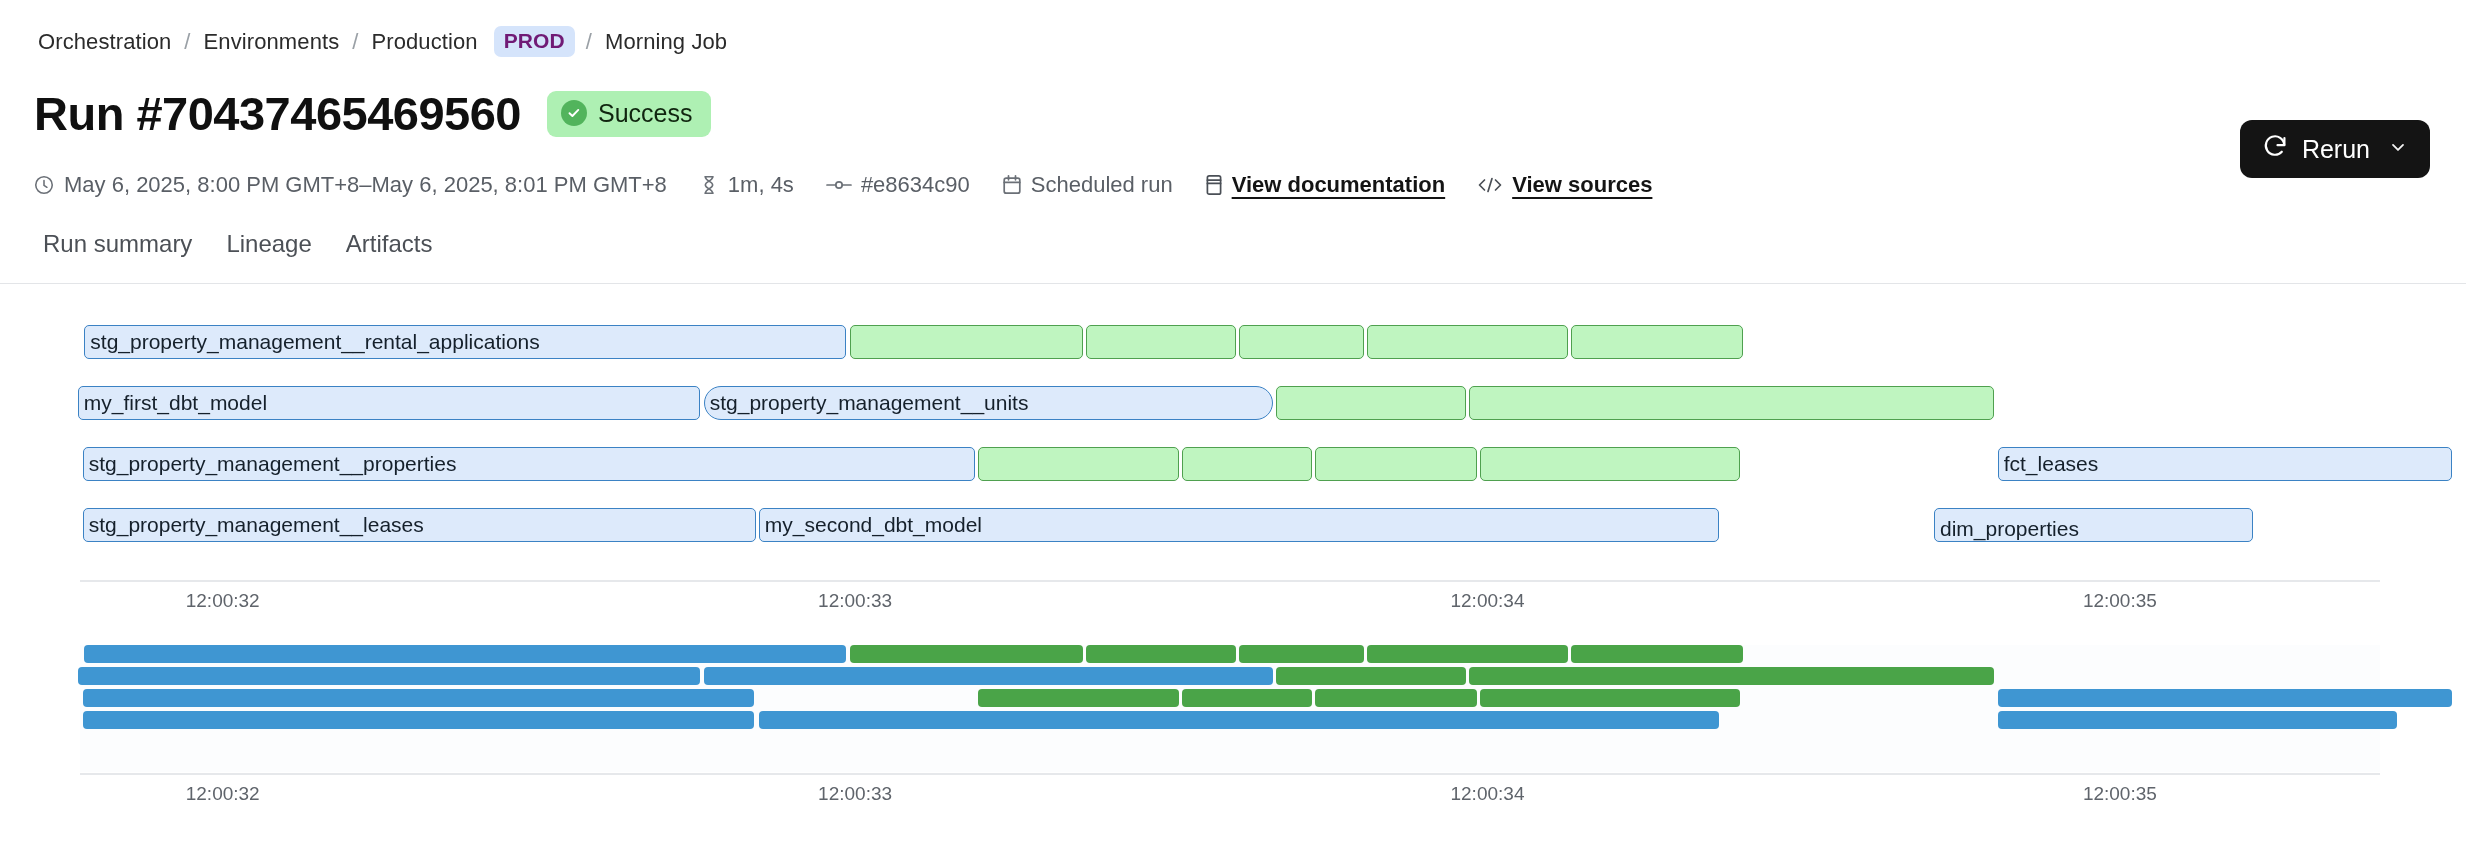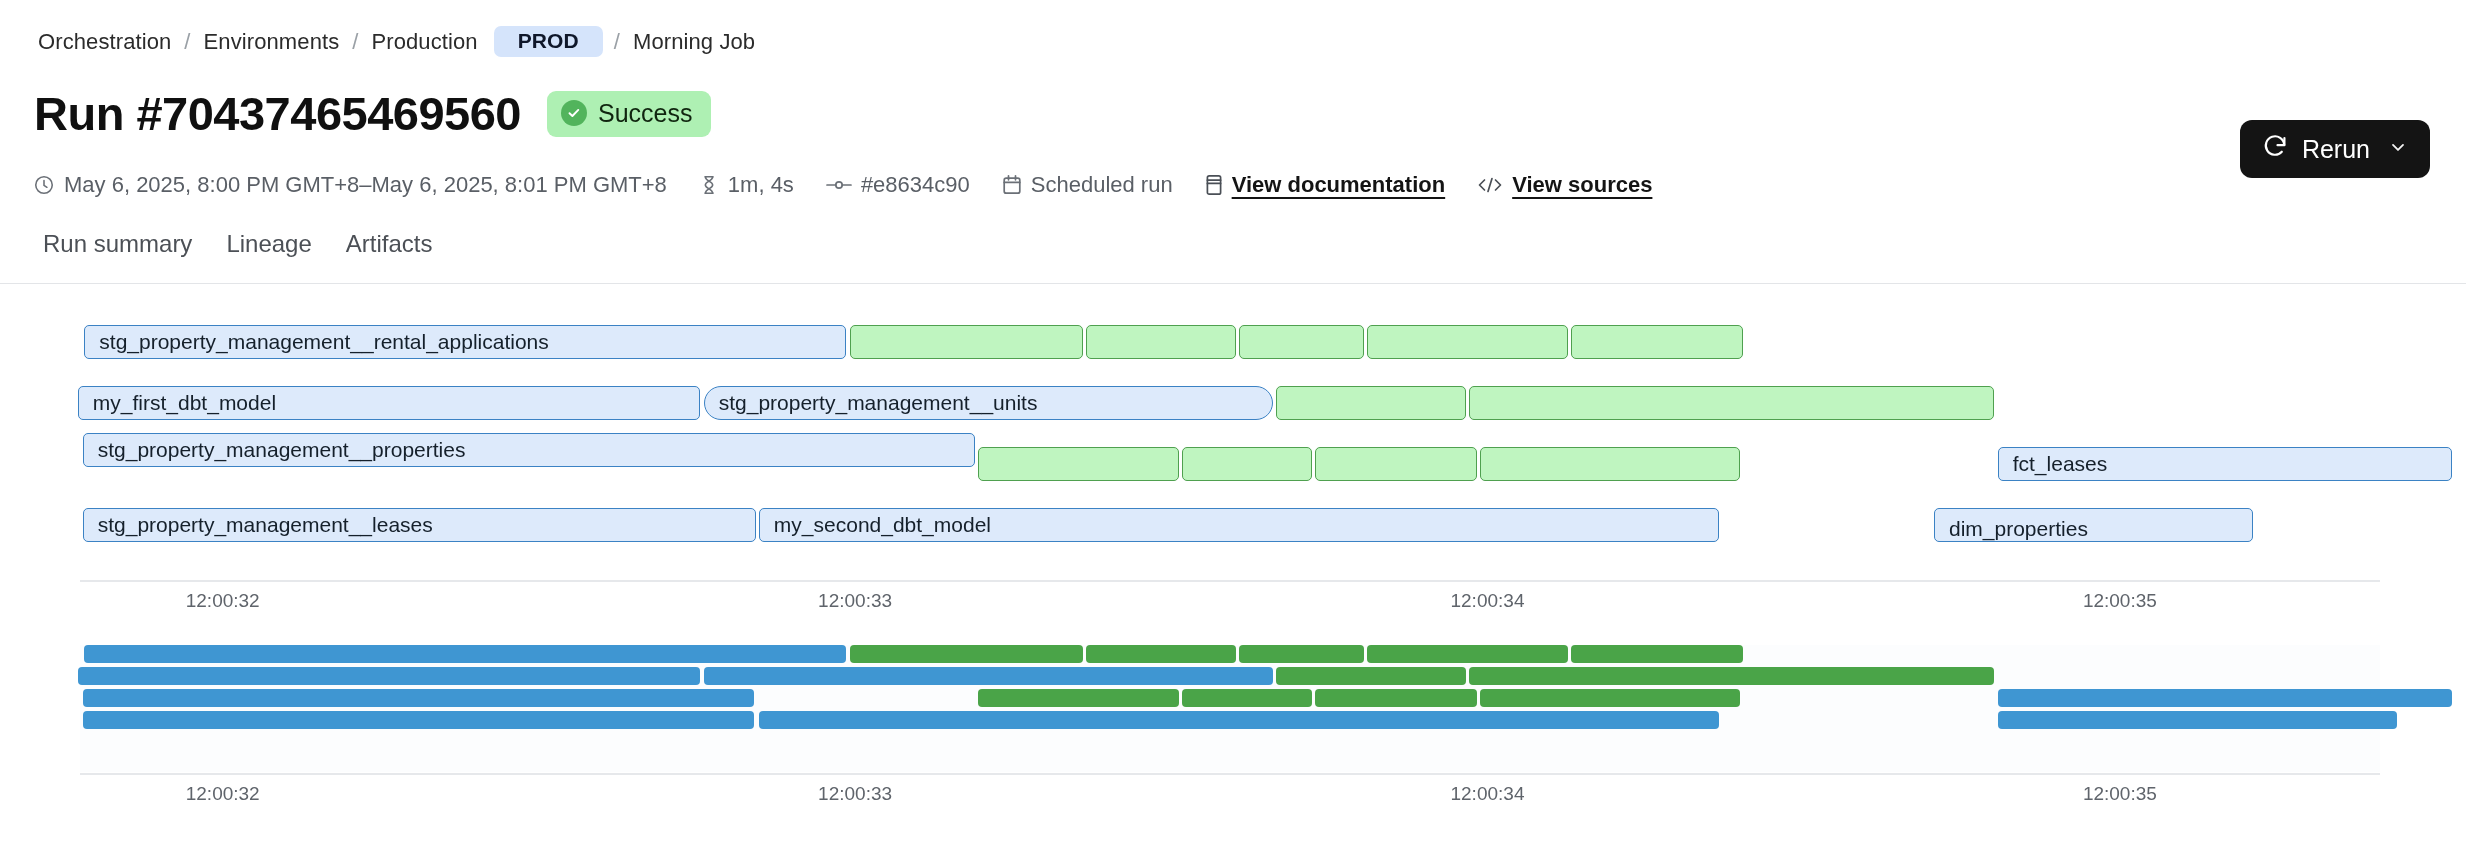--- a/index.html
+++ b/index.html
@@ -15,22 +15,22 @@
   
   .breadcrumb {
     position:absolute; left:36px; top:26px;
     display:flex; align-items:center; gap:0px;
     font-size:22px; color:#2b2b2b; letter-spacing:0.1px;
   }
   .crumb { padding:0 2px; white-space:nowrap; }
   .crumb.link { cursor:pointer; }
   .crumb-sep { color:#9aa0a6; margin:0 11px; }
   .crumb-tag {
-    background:#d5e4fb; color:#0f172a; border-radius:7px;
-    padding:3px 24px 4px; font-size:21px; font-weight:700; margin-left:14px;
+    background:#d5e4fb; color:#701a75; border-radius:7px;
+    padding:3px 10px 4px; font-size:21px; font-weight:700; margin-left:14px;
   }
 
   
   .title-row {
     position:absolute; left:34px; top:90px;
     display:flex; align-items:center; gap:26px;
   }
   .page-title {
     font-size:47px; font-weight:700; line-height:1; letter-spacing:-0.5px;
     color:#101010; white-space:nowrap;
@@ -92,21 +92,21 @@
   }
 
   
   .chart { position:absolute; left:0; }
   .chart-plot { position:absolute; left:0; top:0; }
   .bar {
     position:absolute; height:34px; border-radius:5px;
     display:flex; align-items:center; overflow:hidden;
   }
   .bar .bar-label {
-    font-size:21px; color:#15202b; padding-left:14px;
+    font-size:21px; color:#15202b; padding-left:5px;
     white-space:nowrap; overflow:hidden; text-overflow:clip;
   }
   .bar.blue  { background:#ddeafb; border:1.5px solid #3b82c4; }
   .bar.green { background:#bff5c0; border:1.5px solid #4fa04f; }
 
   .bar2 { position:absolute; height:18px; border-radius:4px; }
   .bar2.blue  { background:#3f96d2; }
   .bar2.green { background:#4aa448; }
 
   .axis-line {
@@ -244,21 +244,21 @@
       <div class="bar green" style="left: 1366.92px; width: 201.066px; top: 0px;"></div>
       <div class="bar green" style="left: 1571.23px; width: 171.879px; top: 0px;"></div>
       <div class="bar blue" style="left: 77.832px; width: 622.656px; top: 61px;">
         <span class="bar-label">my_first_dbt_model</span>
       </div>
       <div class="bar blue" style="left: 703.731px; width: 569.146px; top: 61px; border-radius: 17px;">
         <span class="bar-label">stg_property_management__units</span>
       </div>
       <div class="bar green" style="left: 1276.12px; width: 189.715px; top: 61px;"></div>
       <div class="bar green" style="left: 1469.08px; width: 525.366px; top: 61px;"></div>
-      <div class="bar blue" style="left: 82.6965px; width: 891.825px; top: 108px;">
+      <div class="bar blue" style="left: 82.6965px; width: 891.825px; top: 122px;">
         <span class="bar-label">stg_property_management__properties</span>
       </div>
       <div class="bar green" style="left: 977.764px; width: 201.066px; top: 122px;"></div>
       <div class="bar green" style="left: 1182.07px; width: 129.72px; top: 122px;"></div>
       <div class="bar green" style="left: 1315.04px; width: 162.15px; top: 122px;"></div>
       <div class="bar green" style="left: 1480.43px; width: 259.44px; top: 122px;"></div>
       <div class="bar blue" style="left: 1997.69px; width: 454.02px; top: 122px;">
         <span class="bar-label">fct_leases</span>
       </div>
       <div class="bar blue" style="left: 82.6965px; width: 672.923px; top: 183px;">

